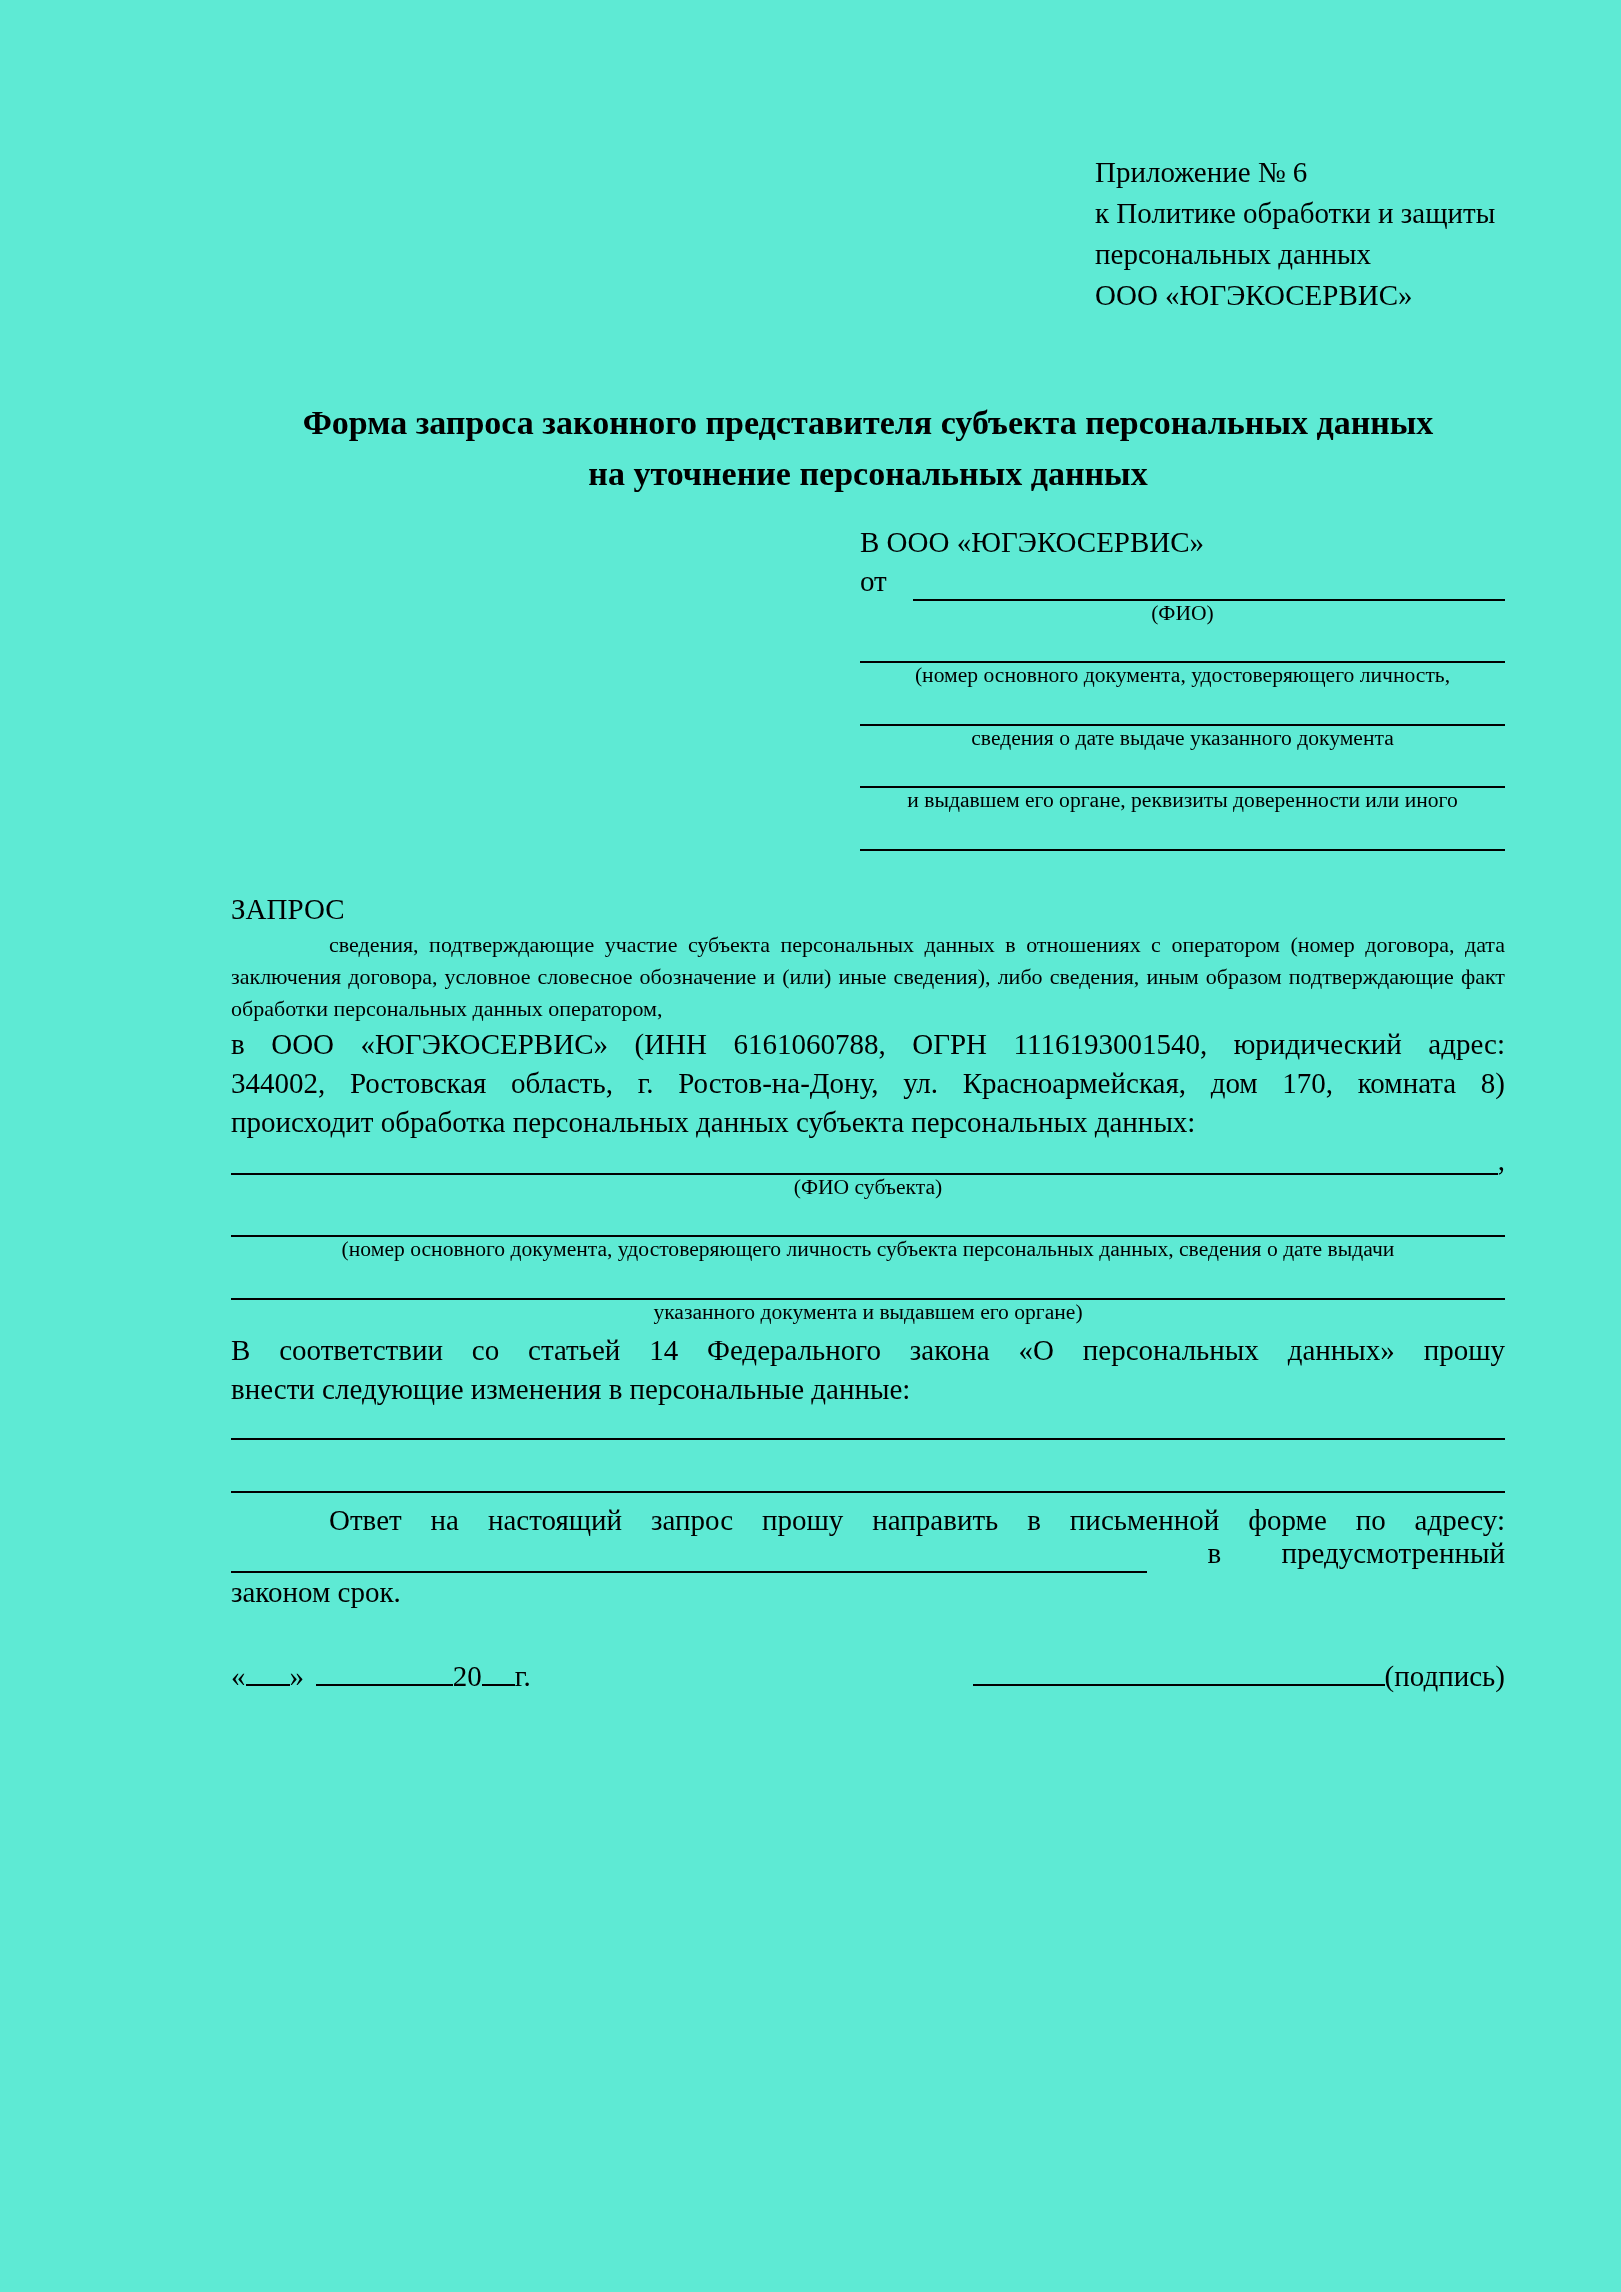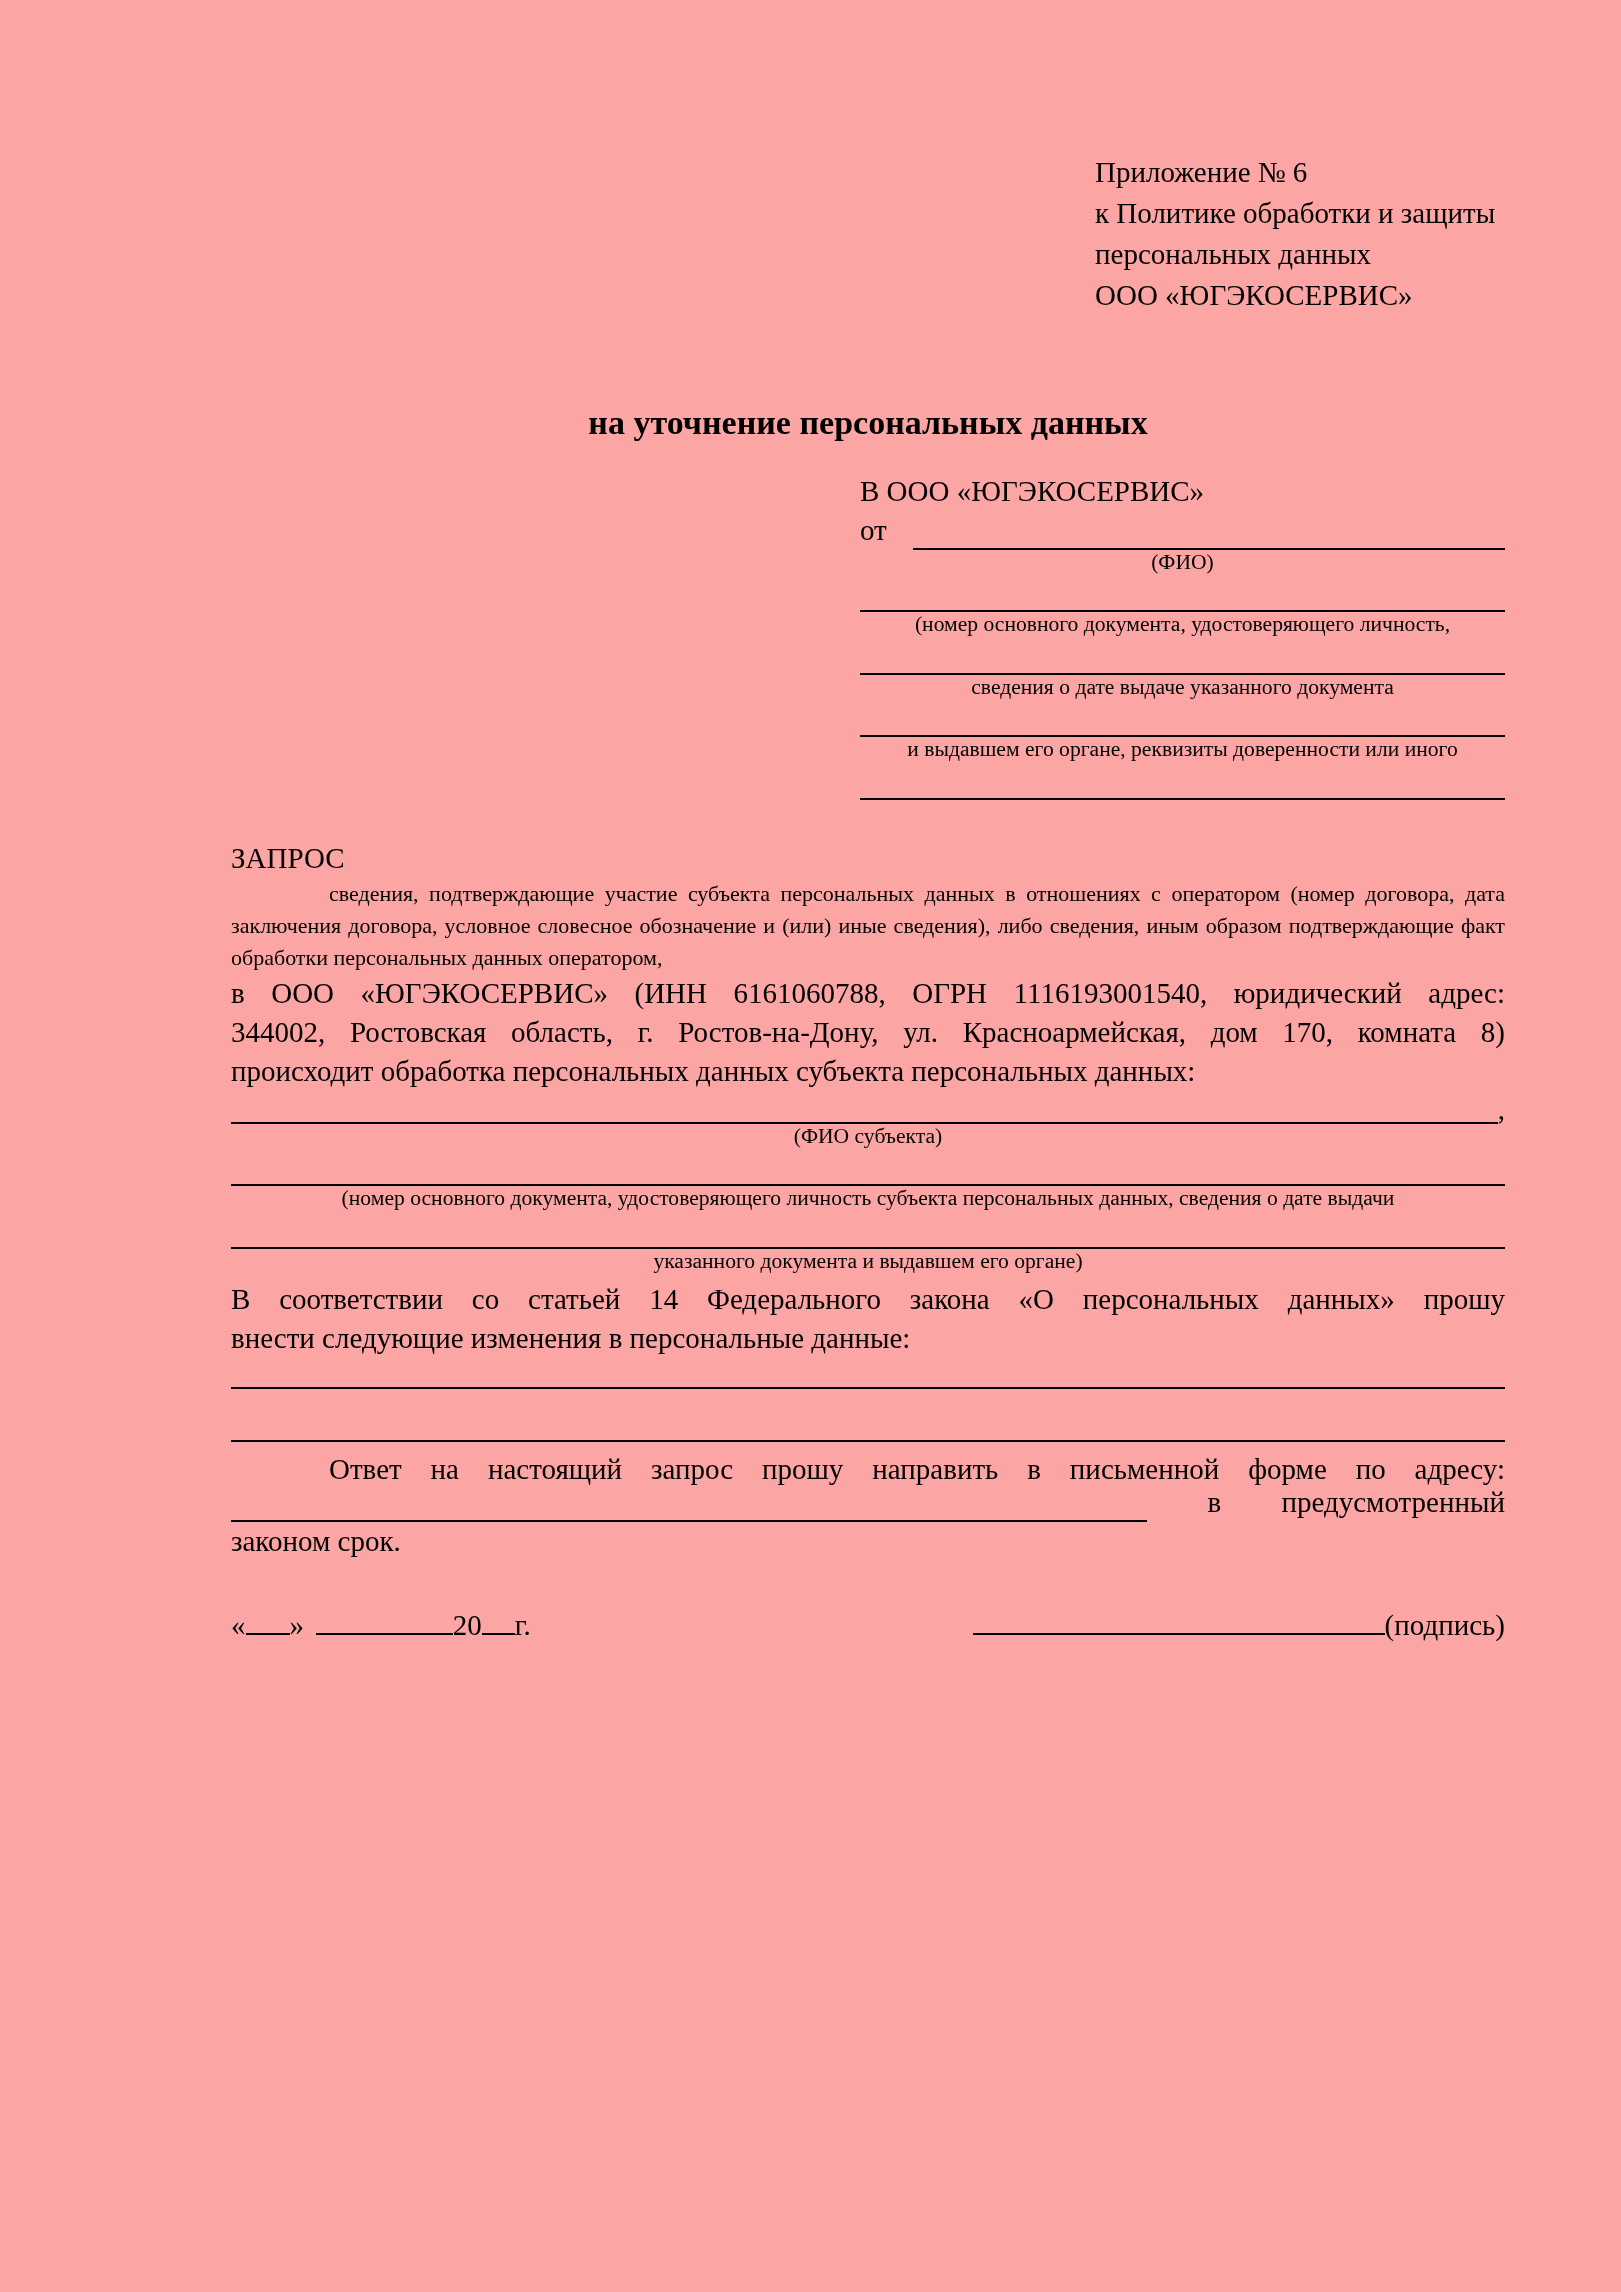--- a/index.html
+++ b/index.html
@@ -1,21 +1,21 @@
 <!DOCTYPE html>
 <html><head>
 <meta charset="utf-8">
 <style>
   html,body { margin:0; padding:0; background:#888; }
   .page {
     position: relative;
     width: 1621px;
     height: 2293px;
     margin: 0 auto;
-    background: #fca5a5;
+    background: #5eead4;
     color: #000000;
     font-family: "Liberation Serif", "DejaVu Serif", serif;
     font-size: 29px;
     line-height: 39px;
     overflow: hidden;
   }
   .content { padding: 152px 116px 0 231px; }
 
   
   .u   { border-bottom: 2.9px solid #000; }
@@ -70,20 +70,21 @@
   <div class="content">
 
     <div class="appendix">
       <div>Приложение № 6</div>
       <div>к Политике обработки и защиты</div>
       <div>персональных данных</div>
       <div>ООО «ЮГЭКОСЕРВИС»</div>
     </div>
 
     <div class="title">
+      <div>Форма запроса законного представителя субъекта персональных данных</div>
       <div>на уточнение персональных данных</div>
     </div>
 
     <div class="recipient">
       <div>В ООО «ЮГЭКОСЕРВИС»</div>
       <div class="row from-row">
         <span>от</span>
         <span class="u fill"></span>
       </div>
       <div class="caption">(ФИО)</div>

